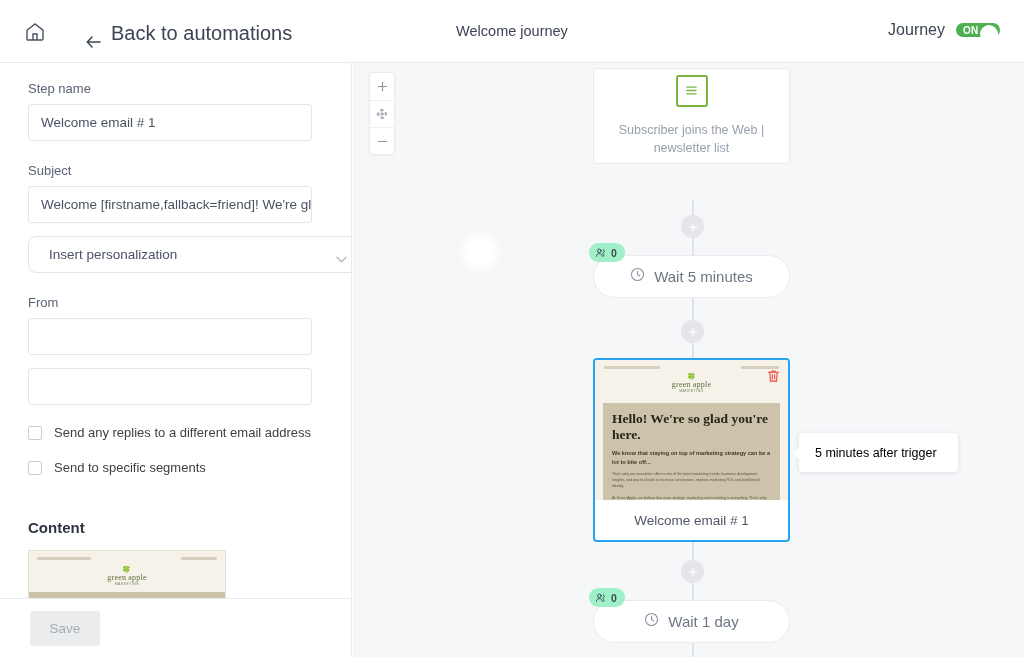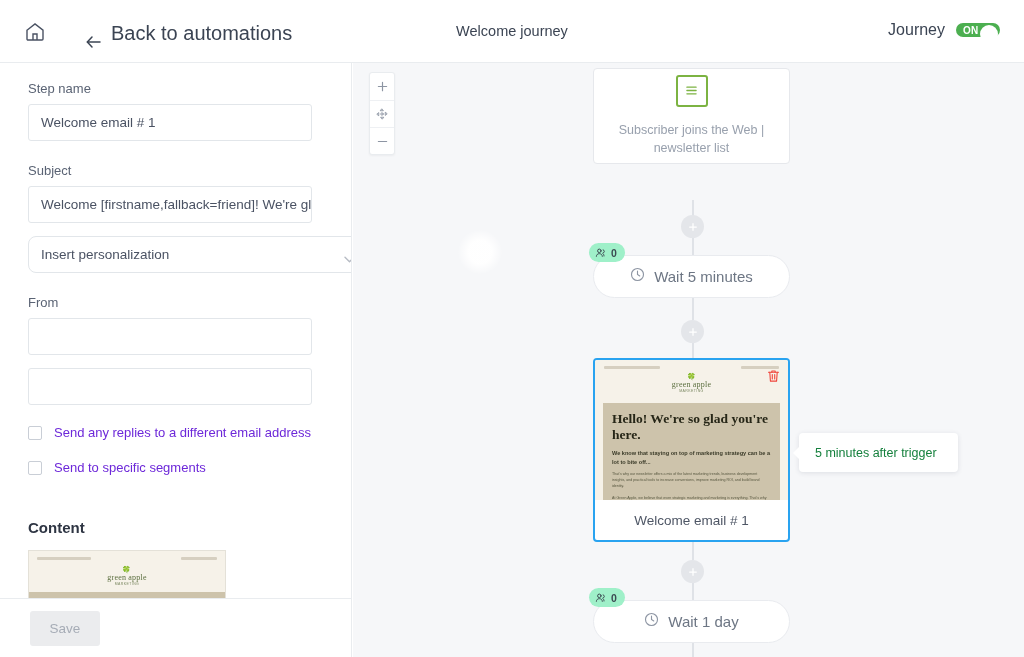--- a/index.html
+++ b/index.html
@@ -71,35 +71,35 @@
     font-family: "Liberation Sans", sans-serif;
     font-size: 13.5px; color: #4a5263;
     display: flex; align-items: center;
     white-space: nowrap; overflow: hidden;
   }
   .gap-m { height: 22px; }
   .gap-s { height: 13px; }
   .select-input {
     width: 340px; height: 37px;
     border: 1px solid #e2e6ea; border-radius: 8px;
-    background: #ffffff; padding: 0 12px;
+    background: #ffffff; padding: 0 20px;
     font-size: 13.5px; color: #4a5263;
     display: flex; align-items: center; justify-content: space-between;
     cursor: pointer;
   }
   .chev { width: 11px; height: 7px; opacity: .55; }
   .check-row {
     display: flex; align-items: center; gap: 12px;
     margin-top: 20px; cursor: pointer;
   }
   .checkbox {
     width: 14px; height: 14px; border: 1px solid #c9ced6;
     border-radius: 2px; background: #fff; flex: none;
   }
-  .check-label { font-size: 13px; color: #6d28d9; }
+  .check-label { font-size: 13px; color: #404040; }
   .content-heading {
     font-size: 15px; font-weight: bold; color: #2e3543;
     margin-top: 44px; margin-bottom: 14px;
   }
   
   .thumb {
     width: 198px; border: 1px solid #e4e1d8; background: #f6f2e9;
     overflow: hidden; position: relative;
   }
   .thumb-head {
@@ -227,21 +227,21 @@
     height: 40px; display: flex; align-items: center; justify-content: center;
     font-size: 13.5px; color: #4e5665;
   }
 
   .tooltip {
     position: absolute; left: 446px; top: 370px;
     width: 159px; height: 39px;
     background: #ffffff; border-radius: 4px;
     box-shadow: 0 1px 5px rgba(40,50,70,.12);
     display: flex; align-items: center; padding-left: 16px;
-    font-size: 12.5px; color: #15803d;
+    font-size: 12.5px; color: #000000;
   }
   .tooltip::before {
     content: ""; position: absolute; left: -6px; top: 50%;
     transform: translateY(-50%);
     border-top: 7px solid transparent; border-bottom: 7px solid transparent;
     border-right: 7px solid #ffffff;
   }
 </style>
 </head>
 <body>

